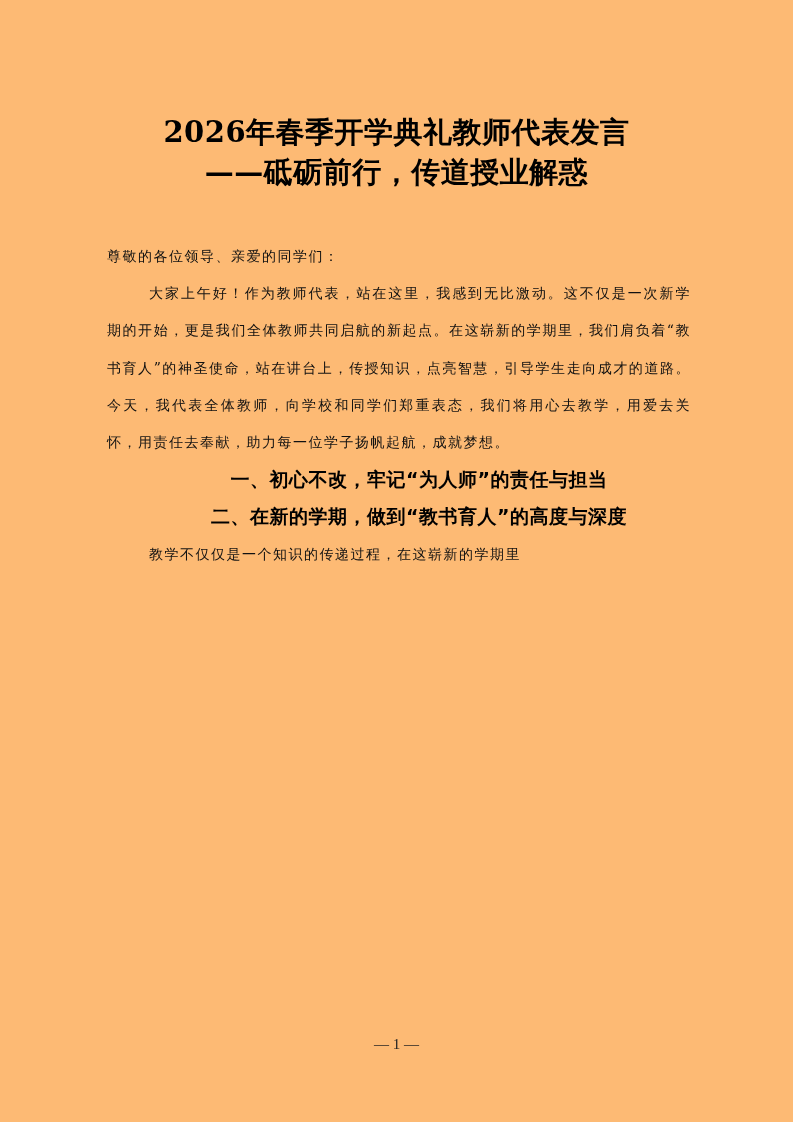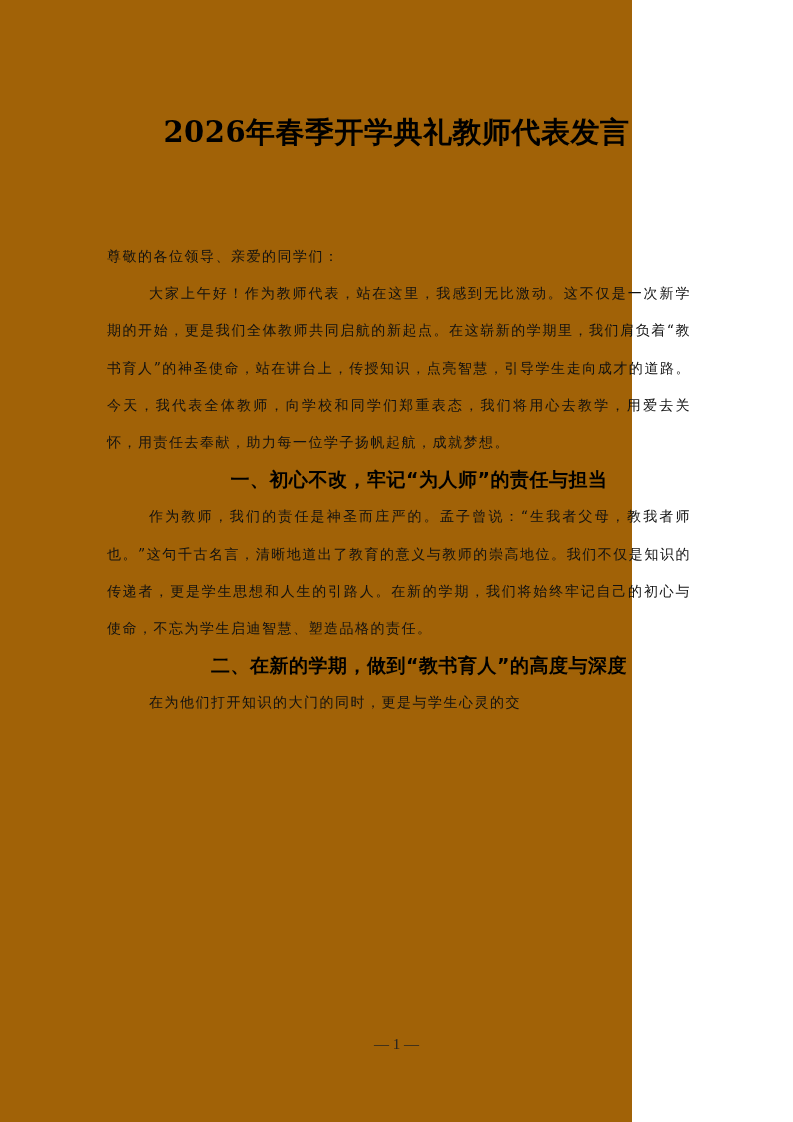--- a/index.html
+++ b/index.html
@@ -1,38 +1,38 @@
 <!DOCTYPE html>
 <html><head>
 <meta charset="utf-8">
 <style>
   html, body { margin: 0; padding: 0; background: #ffffff; }
   body { width: 793px; height: 1122px; position: relative; overflow: hidden; }
-  .page { position: absolute; left: 0; top: 0; width: 632px; height: 1122px; background: #a16207; }
+  .page { position: absolute; left: 0; top: 0; width: 793px; height: 1122px; background: #fdba74; }
   .title-block { position: absolute; left: 0; top: 112px; width: 793px; text-align: center; }
   .title-line { font-family: "DejaVu Serif", "Liberation Serif", serif; font-weight: bold; font-size: 29px; color: #000; line-height: 40px; letter-spacing: 0.5px; }
   .body-text { position: absolute; left: 107px; top: 238px; width: 584px; }
   .para { font-family: "DejaVu Serif", "Liberation Serif", serif; font-size: 14px; line-height: 37.2px; color: #111; text-align: justify; text-align-last: left; letter-spacing: 1.5px; margin: 0; }
   .para.indent { text-indent: 42px; }
   .heading { font-family: "DejaVu Sans", "Liberation Sans", sans-serif; font-weight: bold; font-size: 19px; line-height: 37.2px; color: #000; text-indent: 40px; margin: 0; letter-spacing: 0.5px; text-align: center; }
   .footer { position: absolute; left: 0; top: 1036px; width: 793px; text-align: center; font-family: "Liberation Serif", "DejaVu Serif", serif; font-size: 15px; color: #222; }
 </style>
 </head>
 <body>
 
 <div class="page">
   <div class="title-block">
     <div class="title-line">2026年春季开学典礼教师代表发言</div>
+    <div class="title-line">——砥砺前行，传道授业解惑</div>
   </div>
 
   <div class="body-text">
     <p class="para">尊敬的各位领导、亲爱的同学们：</p>
     <p class="para indent">大家上午好！作为教师代表，站在这里，我感到无比激动。这不仅是一次新学期的开始，更是我们全体教师共同启航的新起点。在这崭新的学期里，我们肩负着“教书育人”的神圣使命，站在讲台上，传授知识，点亮智慧，引导学生走向成才的道路。今天，我代表全体教师，向学校和同学们郑重表态，我们将用心去教学，用爱去关怀，用责任去奉献，助力每一位学子扬帆起航，成就梦想。</p>
 
     <p class="heading">一、初心不改，牢记“为人师”的责任与担当</p>
-    <p class="para indent">作为教师，我们的责任是神圣而庄严的。孟子曾说：“生我者父母，教我者师也。”这句千古名言，清晰地道出了教育的意义与教师的崇高地位。我们不仅是知识的传递者，更是学生思想和人生的引路人。在新的学期，我们将始终牢记自己的初心与使命，不忘为学生启迪智慧、塑造品格的责任。</p>
 
     <p class="heading">二、在新的学期，做到“教书育人”的高度与深度</p>
-    <p class="para indent">在为他们打开知识的大门的同时，更是与学生心灵的交</p>
+    <p class="para indent">教学不仅仅是一个知识的传递过程，在这崭新的学期里</p>
   </div>
 
   <div class="footer">— 1 —</div>
 </div>
 
 </body></html>

